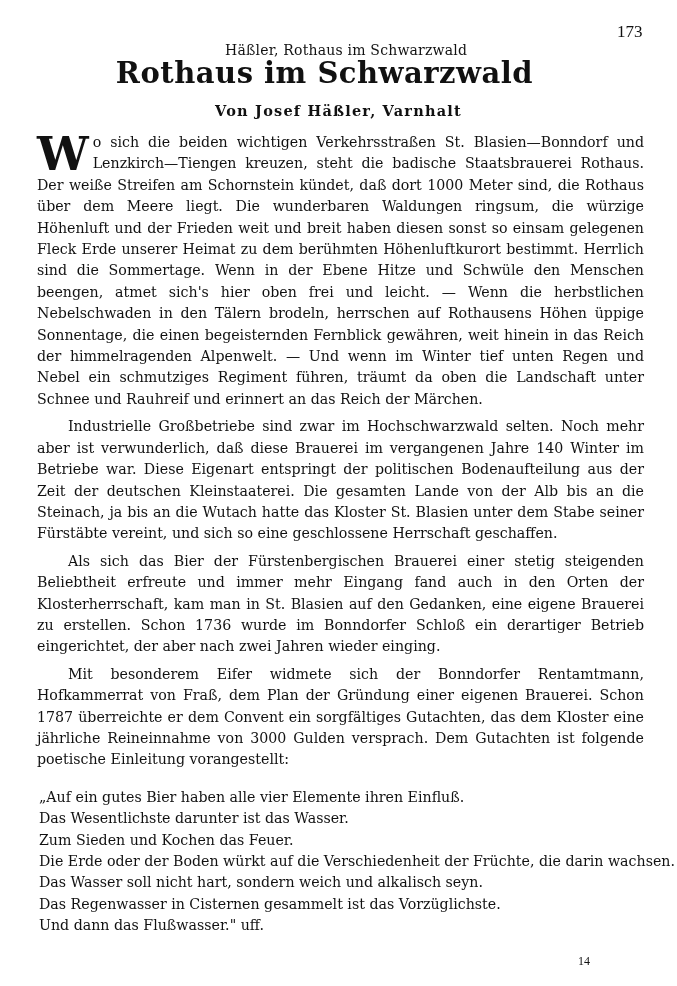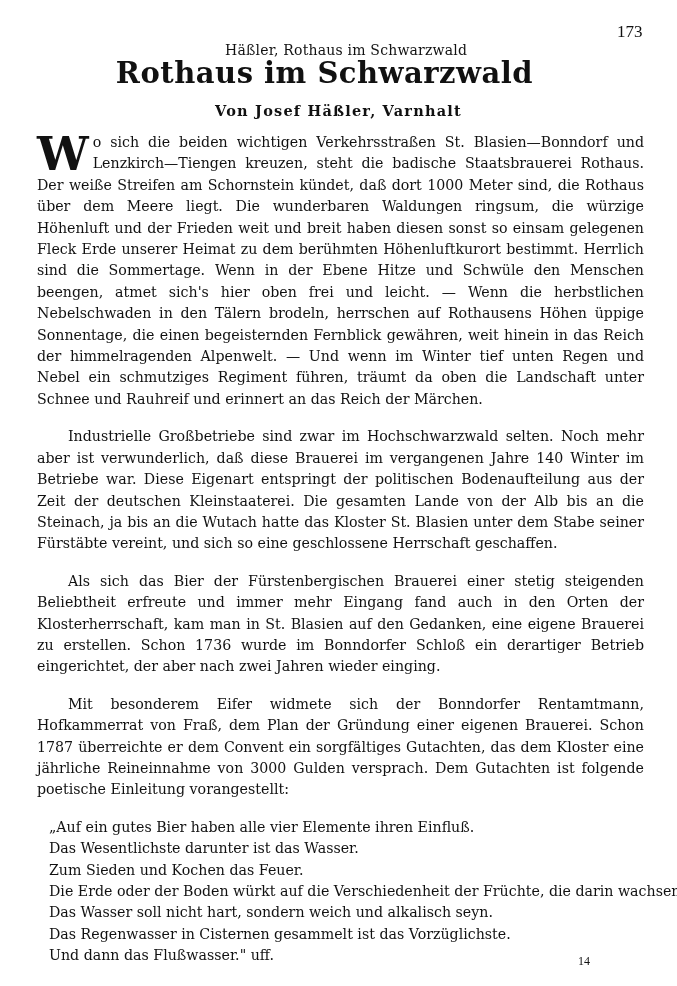--- a/index.html
+++ b/index.html
@@ -9,24 +9,24 @@
   .running-title { position: absolute; left: 225px; top: 4px; font-size: 14px; letter-spacing: 0.2px; margin-top: 16px; }
   .page-number { position: absolute; left: 617px; top: 0px; font-size: 17px; font-family: "Liberation Serif", serif; }
   .title { position: absolute; top: 56px; left: 0; width: 649px; text-align: center;
            font-size: 29px; font-weight: bold; letter-spacing: 0.5px; }
   .byline { position: absolute; top: 102px; left: 0; width: 677px; text-align: center;
             font-size: 14.5px; font-weight: bold; letter-spacing: 1.2px; }
   .body { position: absolute; top: 132px; left: 37px; width: 607px;
           font-size: 14.2px; line-height: 21.4px; }
   .para { margin: 0; text-align: justify; text-indent: 31px; }
   .para.first { text-indent: 0; }
-  .para + .para { margin-top: 16px; }
+  .para + .para { margin-top: 6px; }
   .dropcap { float: left; font-size: 46px; line-height: 36px; font-weight: bold;
              margin: 4px 4px 0 0; font-family: "DejaVu Serif", serif; }
-  .poem { margin: 16px 0 16px 12px; }
+  .poem { margin: 16px 0 16px 2px; }
   .poem-line { display: block; white-space: nowrap; }
   .footer-signature { position: absolute; top: 954px; left: 578px; font-size: 12px;
                       font-family: "Liberation Serif", serif; }
 </style>
 </head>
 <body>
 
 <div class="running-head">
   <span class="running-title">Häßler, Rothaus im Schwarzwald</span>
   <span class="page-number">173</span>

